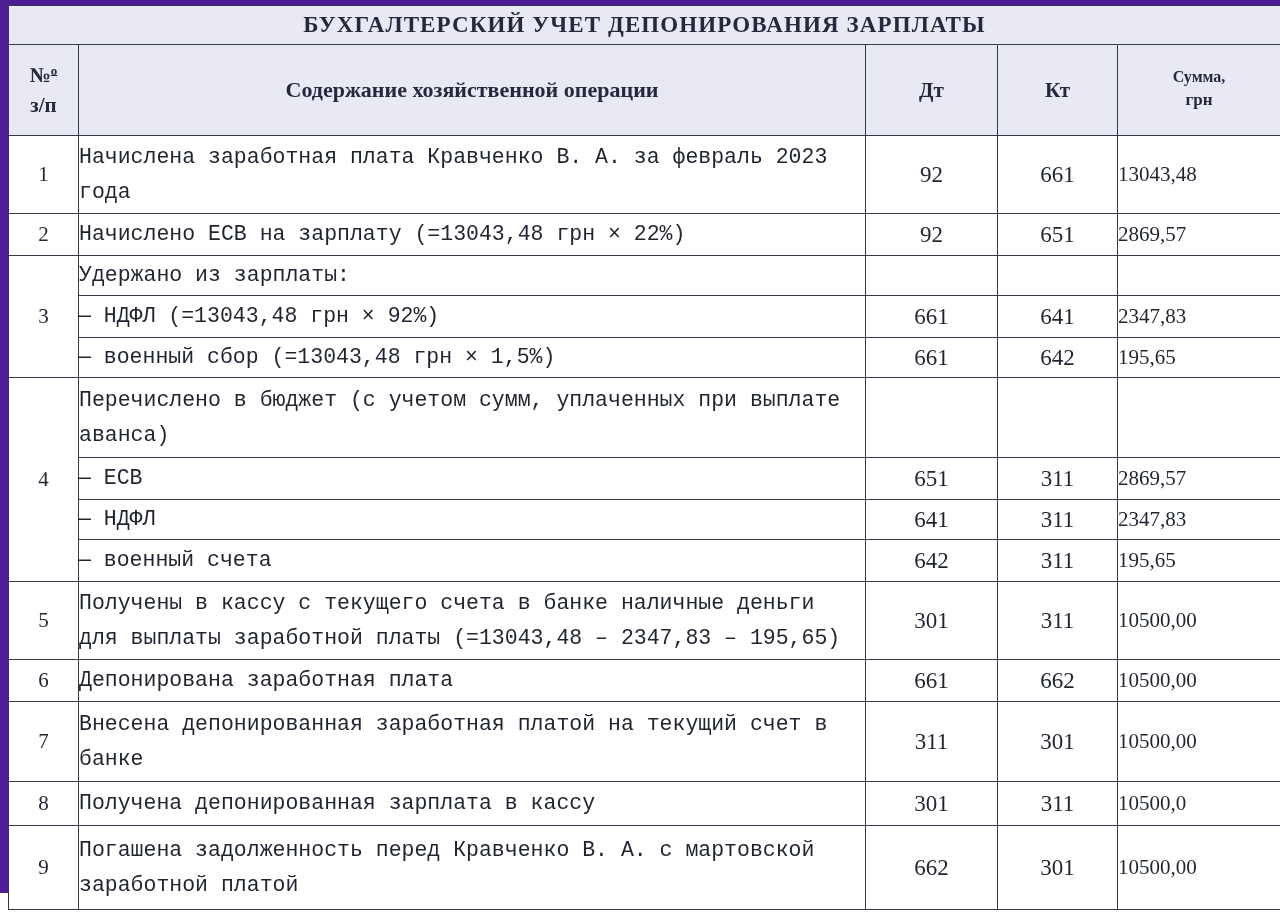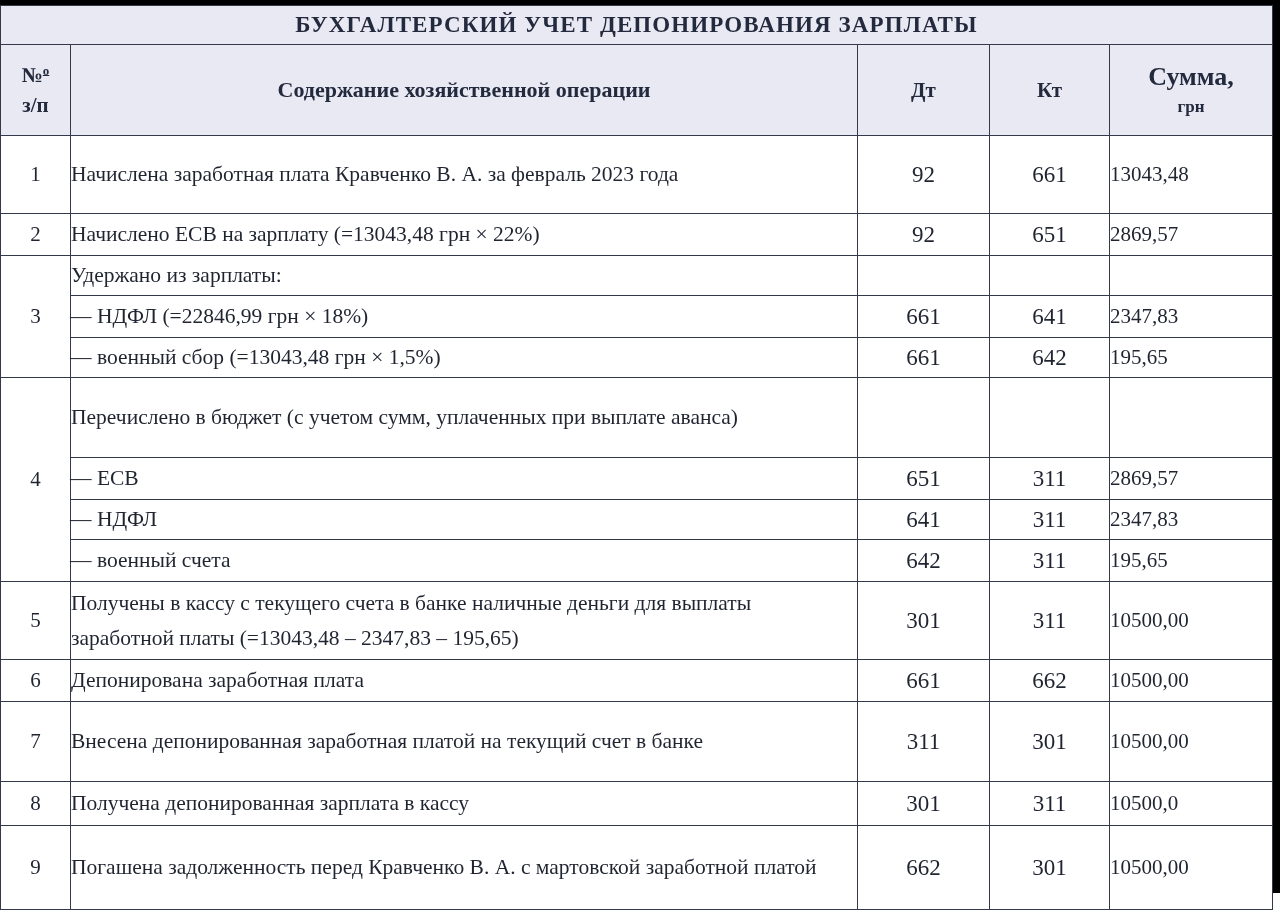--- a/index.html
+++ b/index.html
@@ -14,22 +14,22 @@
     overflow: hidden;
     font-family: "Liberation Serif", "DejaVu Serif", serif;
     color: #1f2430;
   }
 
   .sheet {
     width: 1280px;
     height: 893px;
     position: relative;
     box-sizing: border-box;
-    padding: 5px 4px 0 0;
-    background: #000000;
+    padding: 5px 4px 0 8px;
+    background: #4c1d95;
   }
 
   table.ledger {
     width: 1272px;
     border-collapse: collapse;
     table-layout: fixed;
     background: #ffffff;
   }
 
   table.ledger td,
@@ -74,40 +74,41 @@
     line-height: 1.45;
     padding: 0 2px;
   }
   .hdr-num .sup {
     font-size: 13px;
     vertical-align: 0.55em;
     text-decoration: underline;
     text-underline-offset: 1px;
   }
   .hdr-desc { font-size: 22px; }
-  .hdr-sum-main { font-size: 26px; display: block; line-height: 1.25; }
+  .hdr-sum-main { font-size: 16px; display: block; line-height: 1.25; }
   .hdr-sum-unit {
     display: block;
     font-weight: bold;
     font-size: 17px;
     line-height: 1.5;
   }
 
   
   .num-cell {
     text-align: center;
     font-size: 21px;
     color: #1f2430;
   }
   .desc-cell {
     font-size: 21.5px;
     line-height: 1.62;
     padding: 4px 6px 4px 5px;
     text-align: left;
     color: #1f2430;
+    font-family: Liberation Mono, monospace;
   }
   .desc-cell.sub {
     padding-left: 0px;
     text-indent: -1px;
   }
   .acc-cell {
     text-align: center;
     font-size: 23px;
     color: #1f2430;
   }
@@ -161,21 +162,21 @@
           <td class="sum-cell">2869,57</td>
         </tr>
         <tr style="height: 40px;">
           <td class="num-cell" rowspan="3">3</td>
           <td class="desc-cell">Удержано из зарплаты:</td>
           <td class="acc-cell"></td>
           <td class="acc-cell"></td>
           <td class="sum-cell"></td>
         </tr>
         <tr style="height: 42px;">
-          <td class="desc-cell sub">— НДФЛ (=22846,99 грн × 18%)</td>
+          <td class="desc-cell sub">— НДФЛ (=13043,48 грн × 92%)</td>
           <td class="acc-cell">661</td>
           <td class="acc-cell">641</td>
           <td class="sum-cell">2347,83</td>
         </tr>
         <tr style="height: 40px;">
           <td class="desc-cell sub">— военный сбор (=13043,48 грн × 1,5%)</td>
           <td class="acc-cell">661</td>
           <td class="acc-cell">642</td>
           <td class="sum-cell">195,65</td>
         </tr>

